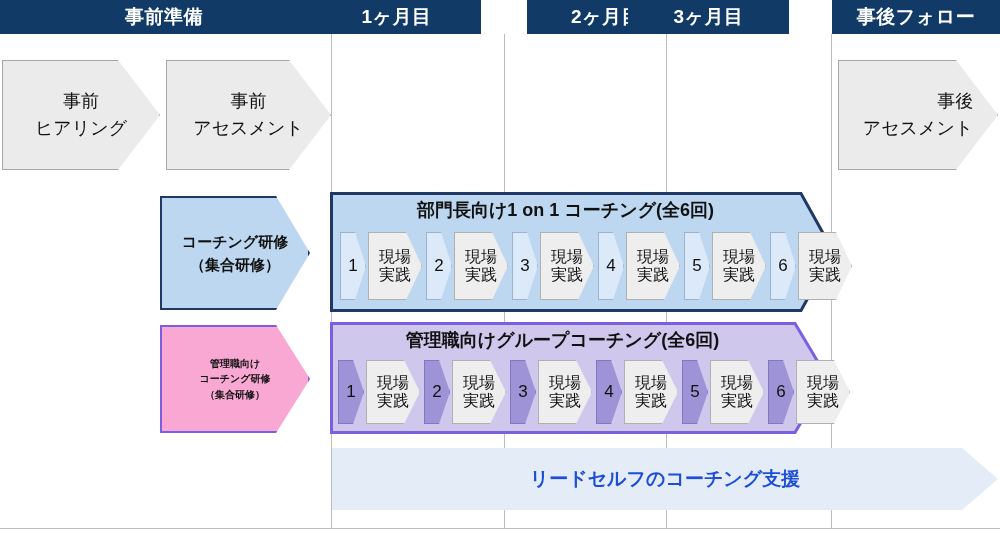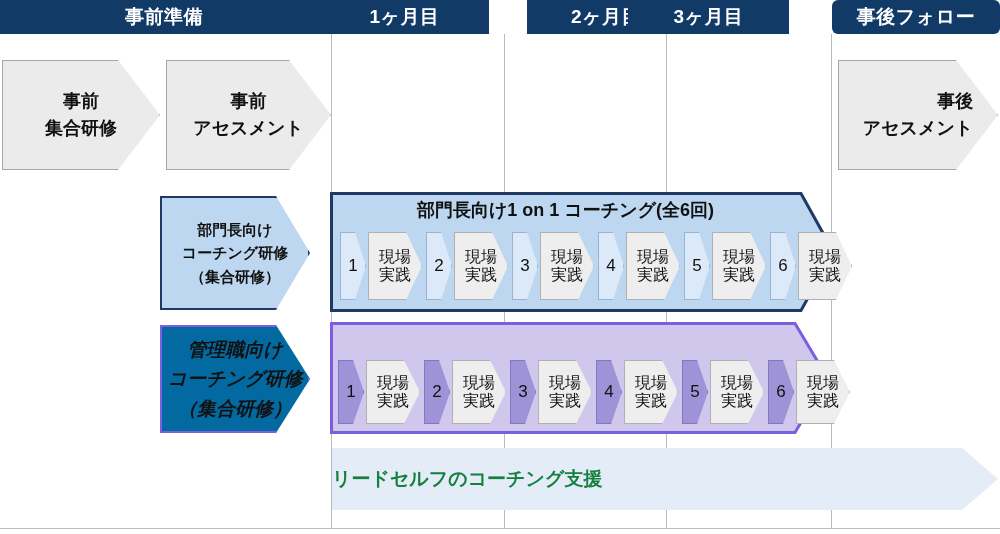--- a/index.html
+++ b/index.html
@@ -18,55 +18,54 @@
   
   .hdr{
     position:absolute;top:0;height:34px;
     background:#123a66;
     color:#ffffff;
     display:flex;align-items:center;justify-content:center;
     font-weight:bold;font-size:19px;letter-spacing:.5px;
     box-sizing:border-box;
     border-right:2px solid #ffffff;
   }
-  .hdr:last-of-type{border-right:none;border-radius:6px;}
+  .hdr:last-of-type{border-right:none;}
 
   
   .chev{
     position:absolute;
     box-sizing:border-box;
     display:flex;align-items:center;justify-content:center;
     text-align:center;
   }
 
   
   .grey{
     background:#ebebeb;
     border:1px solid #a6a6a6;
     color:#111111;
-    font-size:18px;font-weight:bold;line-height:1.5;
+    font-size:18px;font-weight:normal;line-height:1.5;
     clip-path:polygon(0 0, calc(100% - 42px) 0, 100% 50%, calc(100% - 42px) 100%, 0 100%);
   }
 
   
   .bluelabel{
     background:#bdd7f0;
     border:2px solid #1f3864;
     color:#111111;
     font-size:15px;font-weight:bold;line-height:1.55;
     clip-path:polygon(0 0, calc(100% - 34px) 0, 100% 50%, calc(100% - 34px) 100%, 0 100%);
   }
   
   .purplelabel{
-    background:#0369a1;
+    background:#f9a8d4;
     border:2px solid #7b5fe0;
     color:#111111;
-    font-size:19px;font-weight:bold;line-height:1.55;
+    font-size:10px;font-weight:bold;line-height:1.55;
     clip-path:polygon(0 0, calc(100% - 34px) 0, 100% 50%, calc(100% - 34px) 100%, 0 100%);
-    font-style:italic;
   }
 
   
   .bigbar{
     position:absolute;box-sizing:border-box;
   }
   .bigbar .fill{
     position:absolute;inset:0;
     clip-path:polygon(0 0, calc(100% - 34px) 0, 100% 50%, calc(100% - 34px) 100%, 0 100%);
   }
@@ -98,70 +97,69 @@
     background:#eeeeee;border:1px solid #b0b0b0;
     clip-path:polygon(0 0, calc(100% - 16px) 0, 100% 50%, calc(100% - 16px) 100%, 0 100%);
   }
 
   
   .support{
     position:absolute;
     background:#e4ecf8;
     border:1px solid #c3ceдf;
     box-sizing:border-box;
-    display:flex;align-items:center;
-    font-size:19px;font-weight:bold;color:#15803d;
+    display:flex;align-items:center;justify-content:center;
+    font-size:19px;font-weight:bold;color:#1d4ed8;
     clip-path:polygon(0 0, calc(100% - 36px) 0, 100% 50%, calc(100% - 36px) 100%, 0 100%);
   }
 </style>
 </head>
 <body>
 
 <div id="canvas">
 
   <div id="header-row">
       <div class="hdr" style="left: 0px; width: 330px;">事前準備</div>
-      <div class="hdr" style="left: 320px; width: 171px;">1ヶ月目</div>
+      <div class="hdr" style="left: 312px; width: 171px;">1ヶ月目</div>
       <div class="hdr" style="left: 527px; width: 160px;">2ヶ月目</div>
       <div class="hdr" style="left: 628px; width: 163px;">3ヶ月目</div>
       <div class="hdr" style="left: 832px; width: 168px;">事後フォロー</div>
     </div>
 
   <div id="gridlines">
       <div class="colline" style="left: 331px; height: 494px;"></div>
       <div class="colline" style="left: 504px; height: 494px;"></div>
       <div class="colline" style="left: 666px; height: 494px;"></div>
       <div class="colline" style="left: 831px; height: 494px;"></div>
     </div>
   <div class="bottomline" style="top:528px;"></div>
 
   <div class="chev grey" style="left:2px;top:60px;width:158px;height:110px;">
     <div>
       <div>事前</div>
-      <div>集合研修</div>
+      <div>ヒアリング</div>
     </div>
   </div>
 
   <div class="chev grey" style="left:166px;top:60px;width:165px;height:110px;">
     <div>
       <div>事前</div>
       <div>アセスメント</div>
     </div>
   </div>
 
   <div class="chev grey" style="left:838px;top:60px;width:160px;height:110px;text-align:right;">
     <div>
       <div>事後</div>
       <div>アセスメント</div>
     </div>
   </div>
 
   <div class="chev bluelabel" style="left:160px;top:196px;width:150px;height:114px;">
     <div>
-      <div>部門長向け</div>
       <div>コーチング研修</div>
       <div>（集合研修）</div>
     </div>
   </div>
 
   <div class="bigbar blue" id="bar-manager" style="left:330px;top:192px;width:505px;height:120px;">
     <div class="fill"></div>
     <svg class="barstroke" viewBox="0 0 505 120" preserveAspectRatio="none">
       <polygon points="1.5,1.5 471,1.5 503.5,60 471,118.5 1.5,118.5" fill="none" stroke="#1f3864" stroke-width="3"></polygon>
     </svg>
@@ -218,20 +216,21 @@
       <div>コーチング研修</div>
       <div>（集合研修）</div>
     </div>
   </div>
 
   <div class="bigbar purple" id="bar-supervisor" style="left:330px;top:322px;width:499px;height:112px;">
     <div class="fill"></div>
     <svg class="barstroke" viewBox="0 0 499 112" preserveAspectRatio="none">
       <polygon points="1.5,1.5 465,1.5 497.5,56 465,110.5 1.5,110.5" fill="none" stroke="#7b5fe0" stroke-width="3"></polygon>
     </svg>
+    <div class="ttl">管理職向けグループコーチング(全6回)</div>
     <div class="inner" id="inner-supervisor" style="left:8px;top:38px;height:64px;">
         <div class="num p" style="width: 26px; height: 100%; margin-left: 0px;">1</div>
         <div class="prac" style="width: 54px; height: 100%; margin-left: 2px;">
           <div>
             <div>現場</div>
             <div>実践</div>
           </div>
         </div>
         <div class="num p" style="width: 26px; height: 100%; margin-left: 4px;">2</div>
         <div class="prac" style="width: 54px; height: 100%; margin-left: 2px;">

